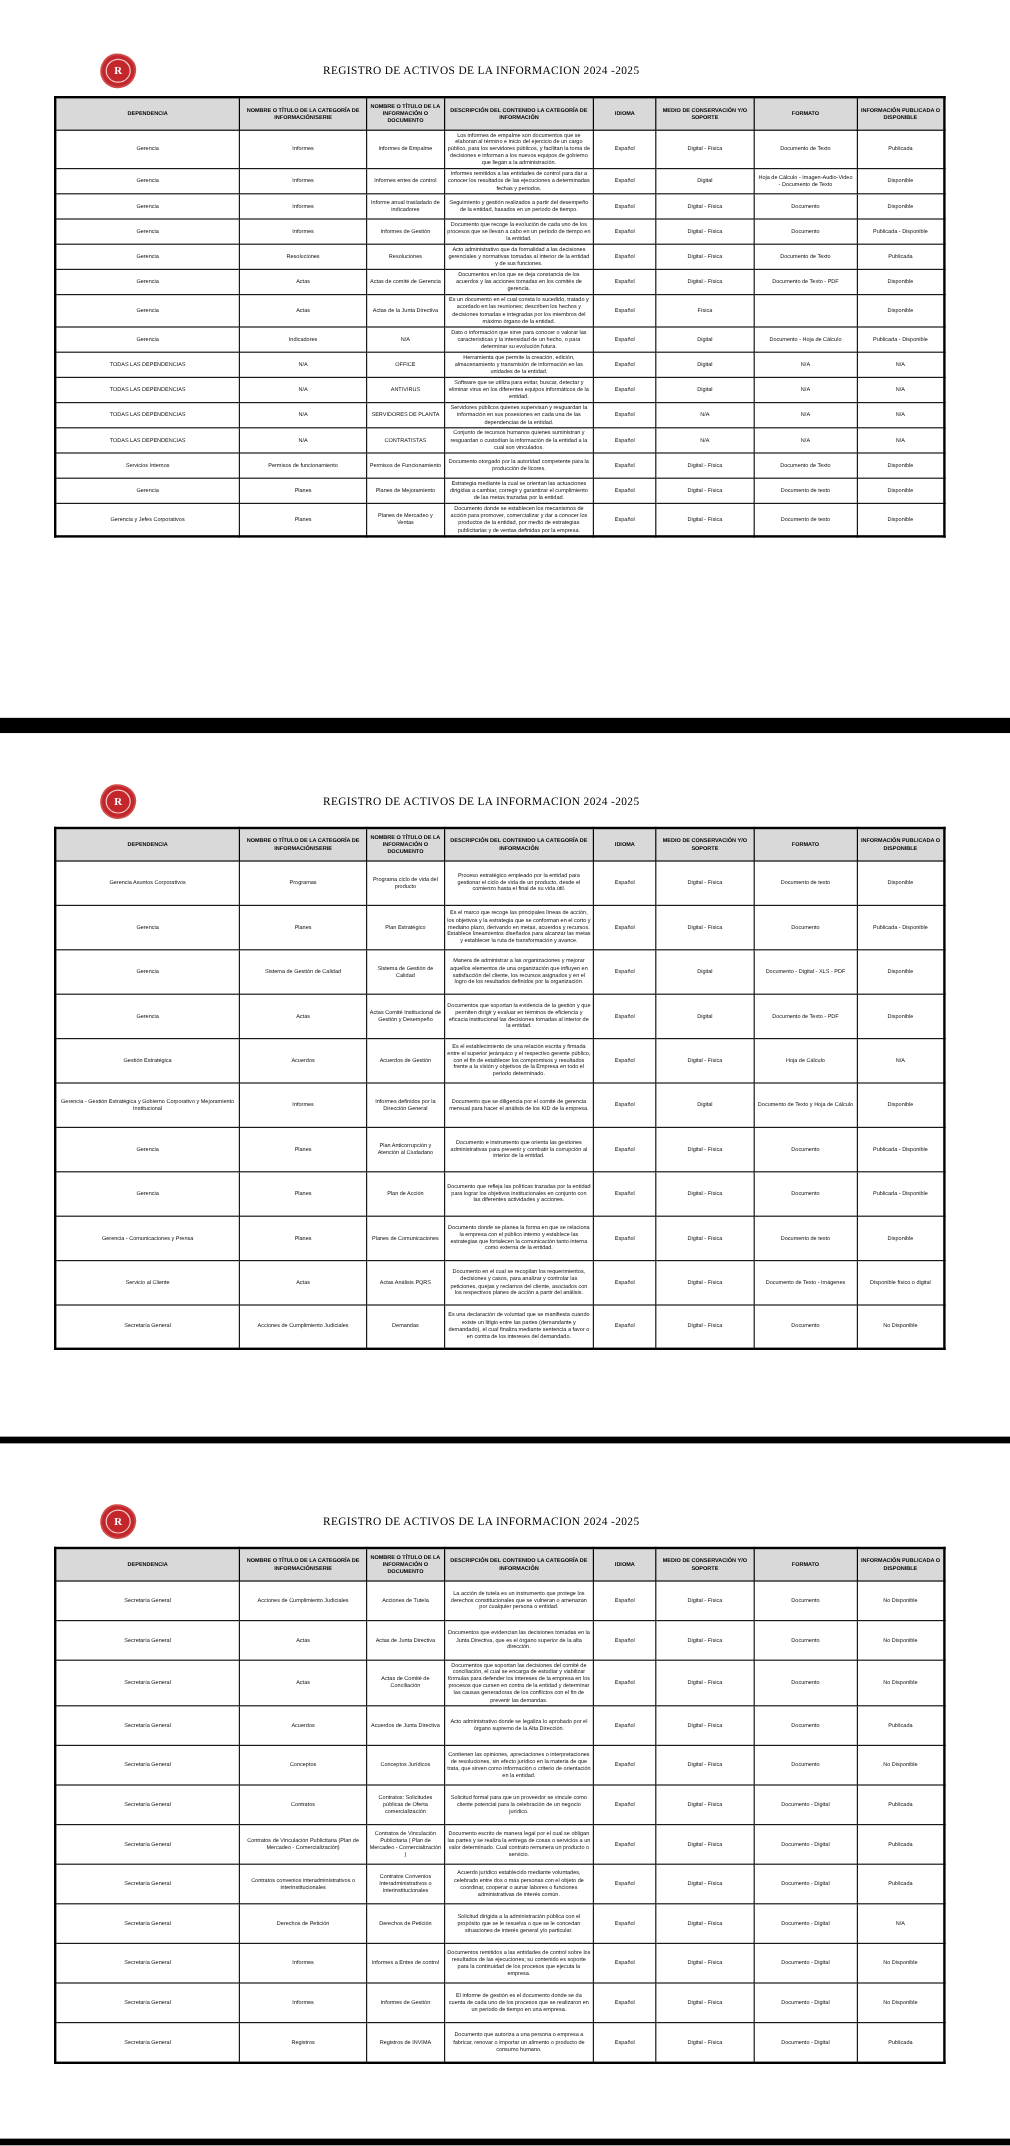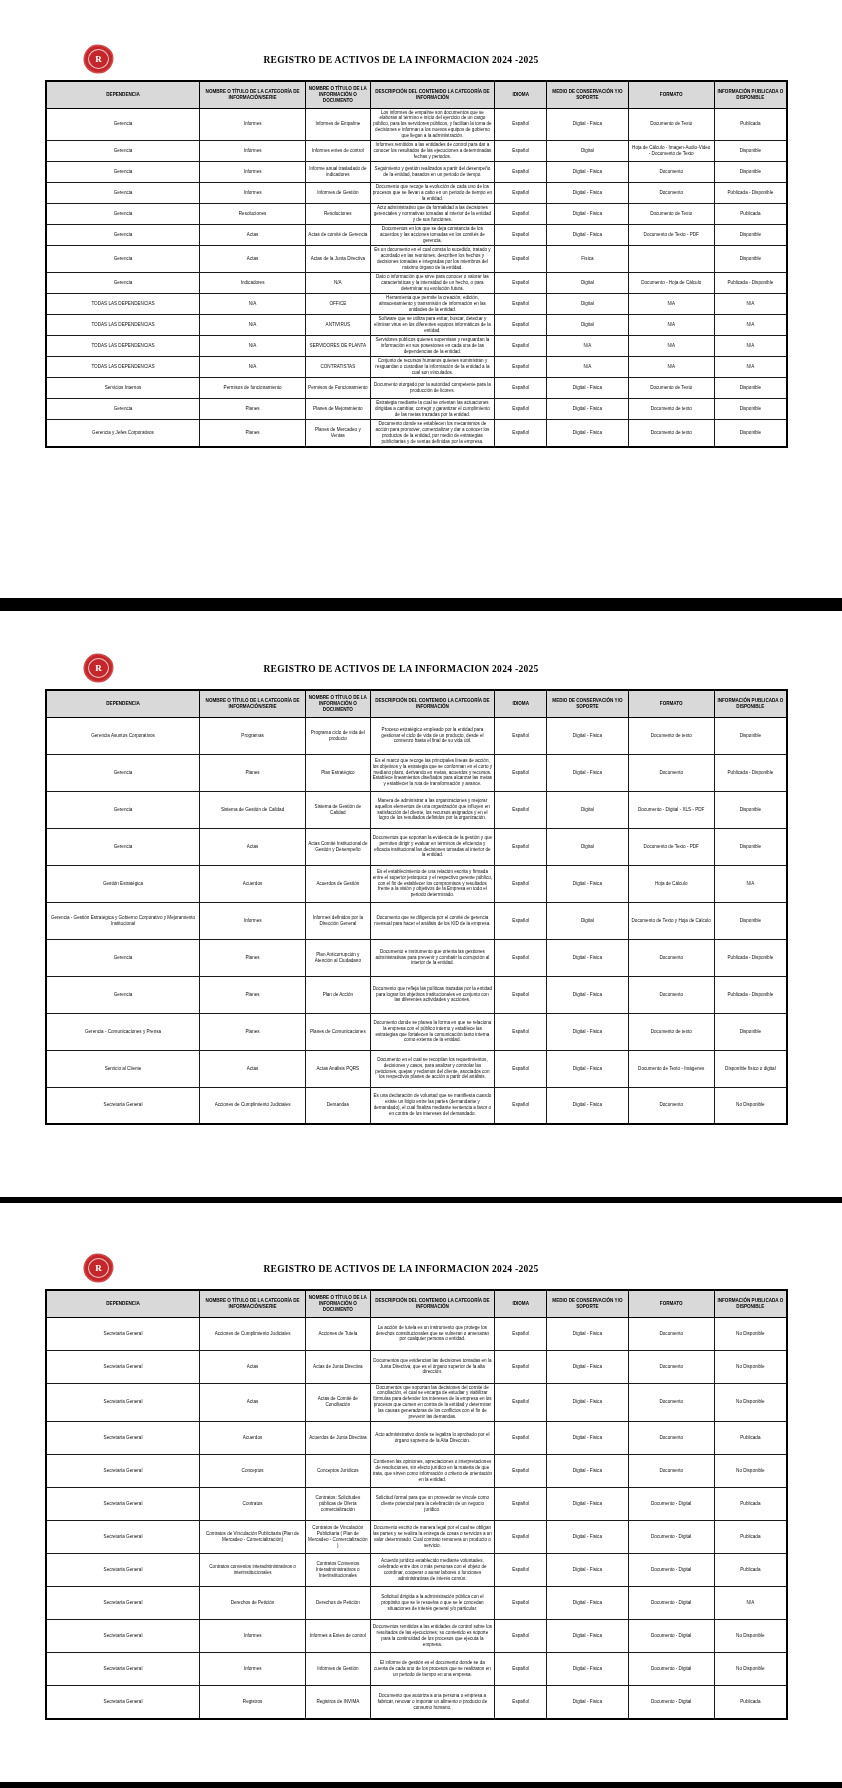--- a/index.html
+++ b/index.html
@@ -15,21 +15,21 @@
   .sep.sb { height: 6px; }
 
   .page-head { position: relative; height: 30px; margin: 0 45px 2px 45px; }
   .seal { position: absolute; left: 40px; top: 0; width: 27px; height: 26px;
     background: #c3272b; border-radius: 46% 54% 50% 48% / 52% 46% 54% 48%;
     box-shadow: 0 0 0 1.5px #cf4a4a; display: flex; align-items: center; justify-content: center; }
   .seal::after { content: ""; position: absolute; inset: 3px; border: 1px solid rgba(255,255,255,0.75);
     border-radius: 50%; }
   .seal span { color: #fff; font-family: "Liberation Serif", serif; font-weight: bold; font-size: 9px; }
   .doc-title { position: absolute; left: 0; right: 40px; top: 9px; text-align: center;
-    font-family: "Liberation Serif", serif; font-weight: bold; font-size: 9.5px;
+    font-family: "Liberation Serif", serif; font-weight: normal; font-size: 9.5px;
     letter-spacing: 0.3px; color: #000; white-space: nowrap; }
 
   table.asset-table { margin: 4px 0 0 45px; width: 743px; border-collapse: collapse;
     table-layout: fixed; border: 2.5px solid #000; background: #fff; }
   table.asset-table th { background: #d9d9d9; border: 1.5px solid #000;
     font-weight: bold; font-size: 4.6px; line-height: 1.3; text-transform: uppercase;
     padding: 2px; color: #000; text-align: center; vertical-align: middle; }
   table.asset-table thead tr { height: 27px; }
   table.asset-table td { border: 1.5px solid #1a1a1a; font-size: 4.6px; line-height: 1.3;
     color: #111; text-align: center; vertical-align: middle; padding: 1px 2px; overflow: hidden;

